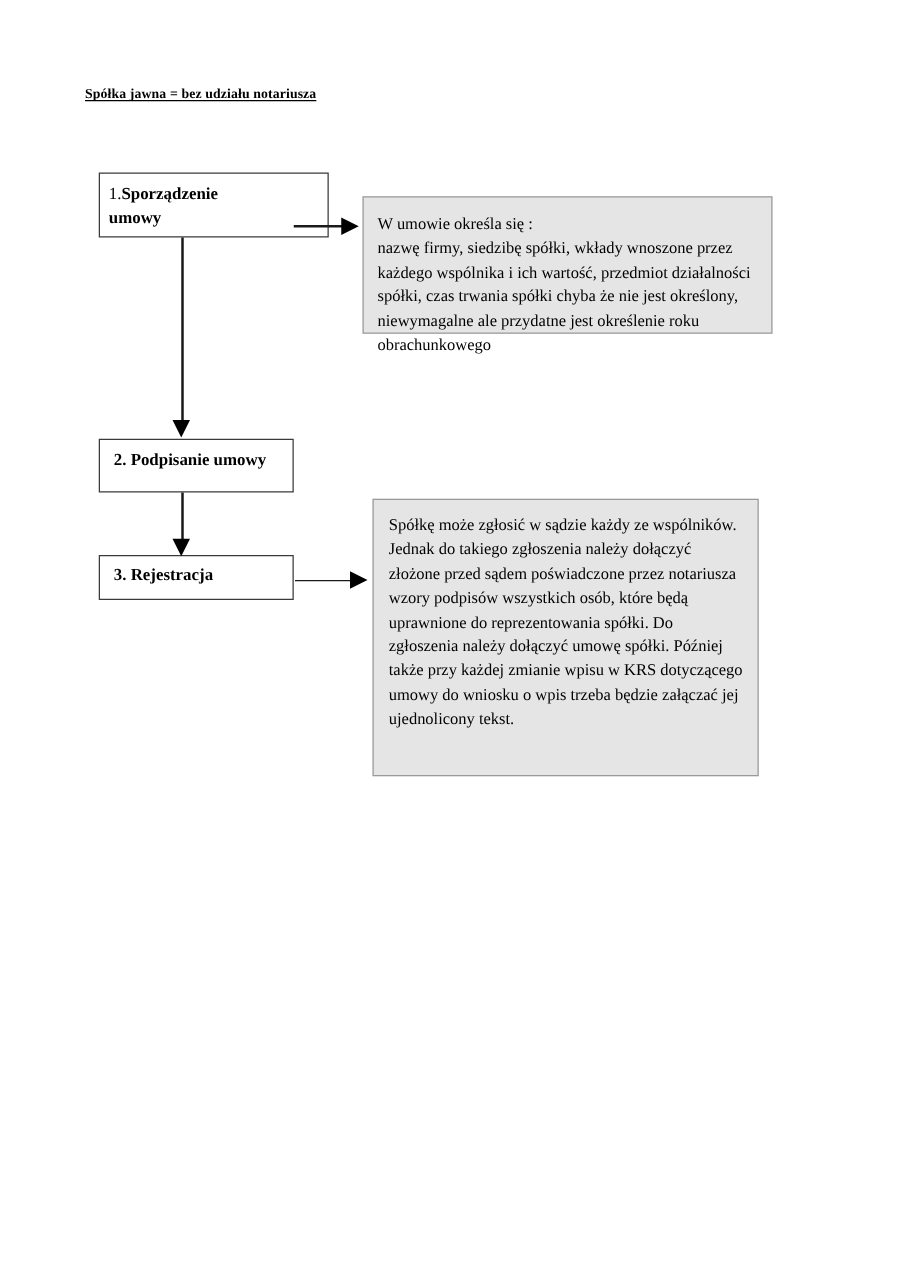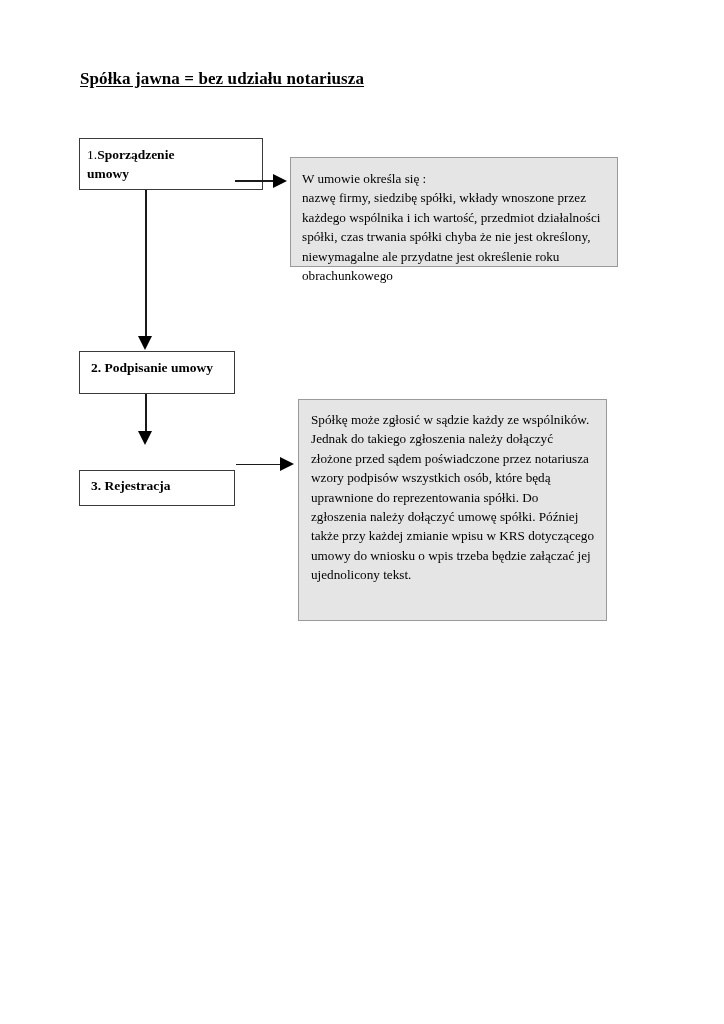--- a/index.html
+++ b/index.html
@@ -20,47 +20,46 @@
     position: absolute;
     inset: 0;
     background: #ffffff;
   }
 
   
   .doc-title {
     position: absolute;
     left: 68px;
     top: 69px;
-    font-size: 17px;
+    font-size: 11px;
     font-weight: bold;
     letter-spacing: 0.1px;
     text-decoration: underline;
     text-underline-offset: 2px;
     white-space: nowrap;
-    margin-left: 12px;
   }
 
   
   .step-box {
     position: absolute;
     border: 1.2px solid #3a3a3a;
     background: #ffffff;
     box-sizing: border-box;
     padding: 6px 0 0 7px;
     font-size: 13.5px;
     font-weight: bold;
     line-height: 19px;
   }
   .step-box .step-num {
     font-weight: normal;
   }
 
   #step-1 { left: 79px;  top: 138px; width: 184px; height: 52px; }
   #step-2 { left: 79px;  top: 351px; width: 156px; height: 43px; }
-  #step-3 { left: 79px;  top: 470px; width: 156px; height: 36px; }
+  #step-3 { left: 79px;  top: 444px; width: 156px; height: 36px; }
 
   #step-2 .line, #step-3 .line { padding-left: 4px; }
   #step-3 { padding-top: 5px; }
 
   
   .desc-box {
     position: absolute;
     border: 1px solid #9a9a9a;
     background: #e5e5e5;
     box-sizing: border-box;

